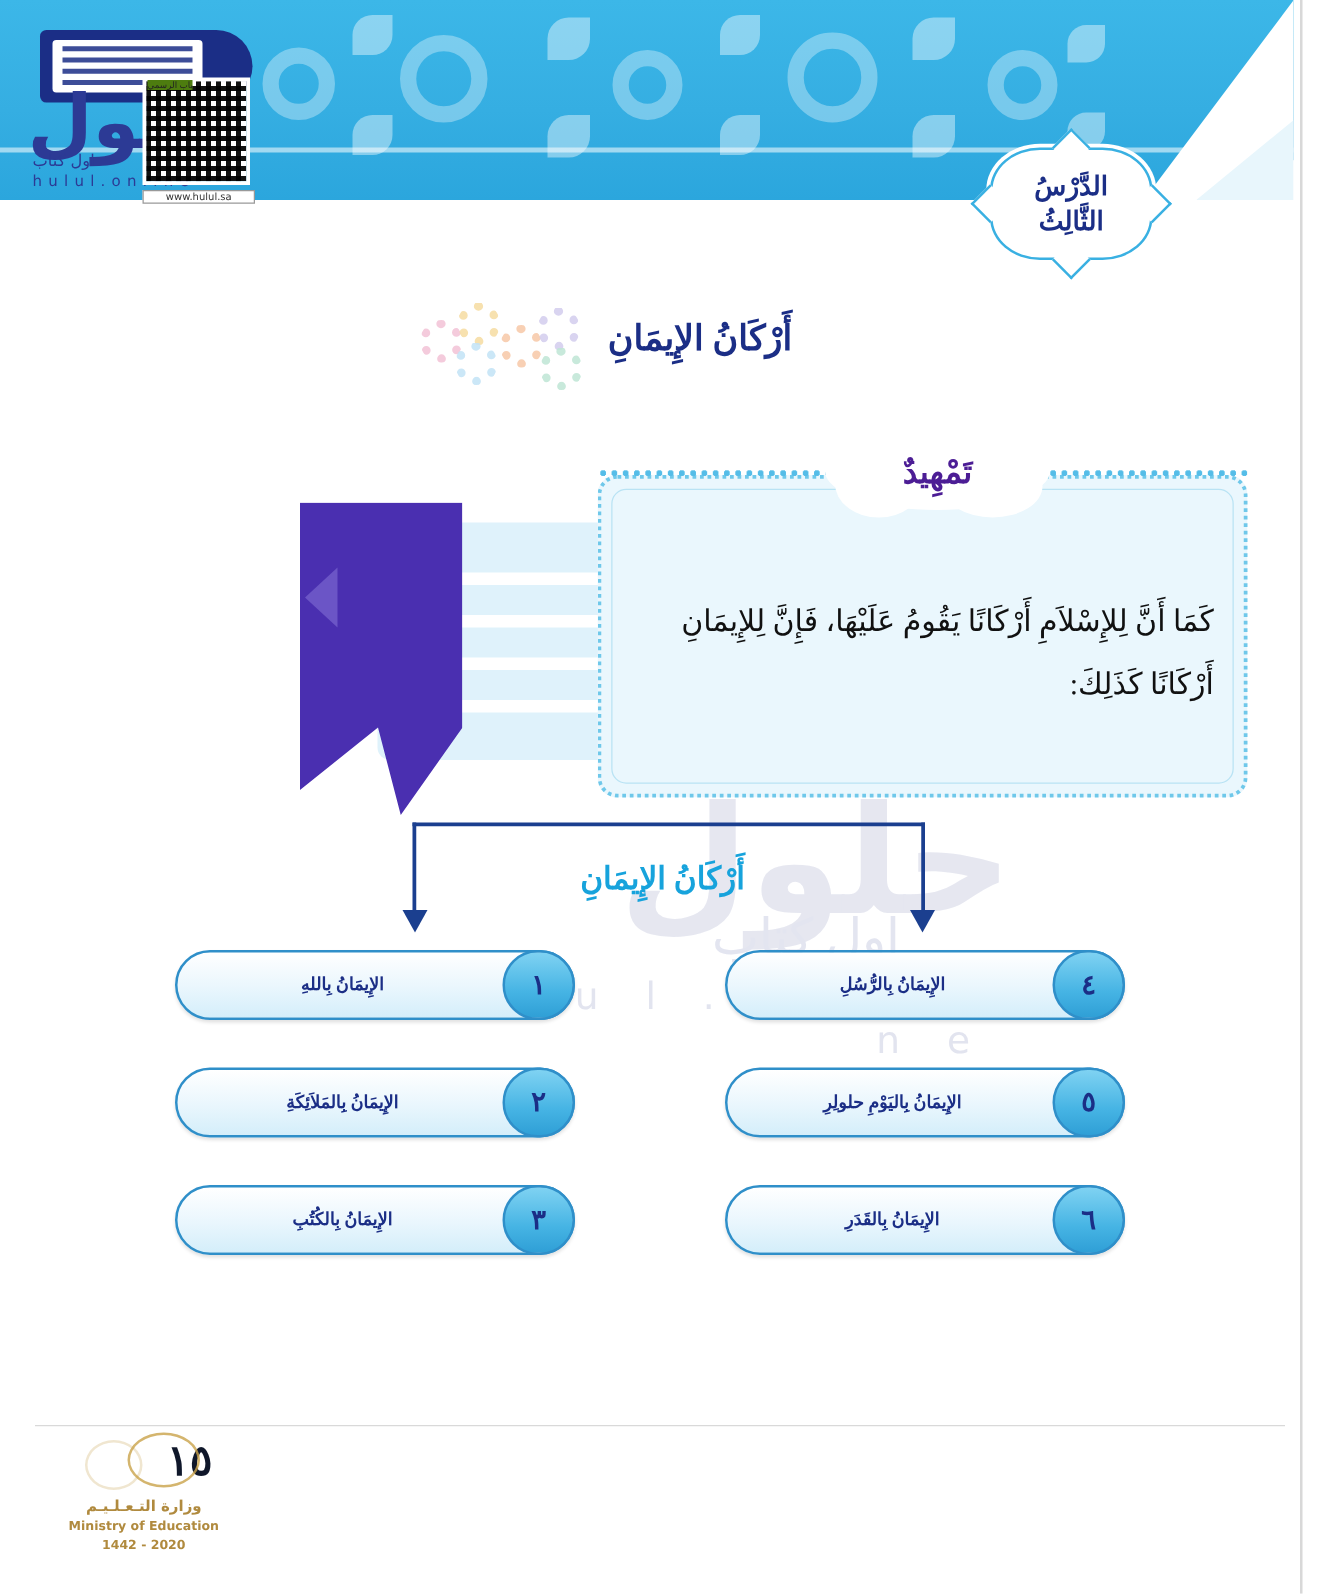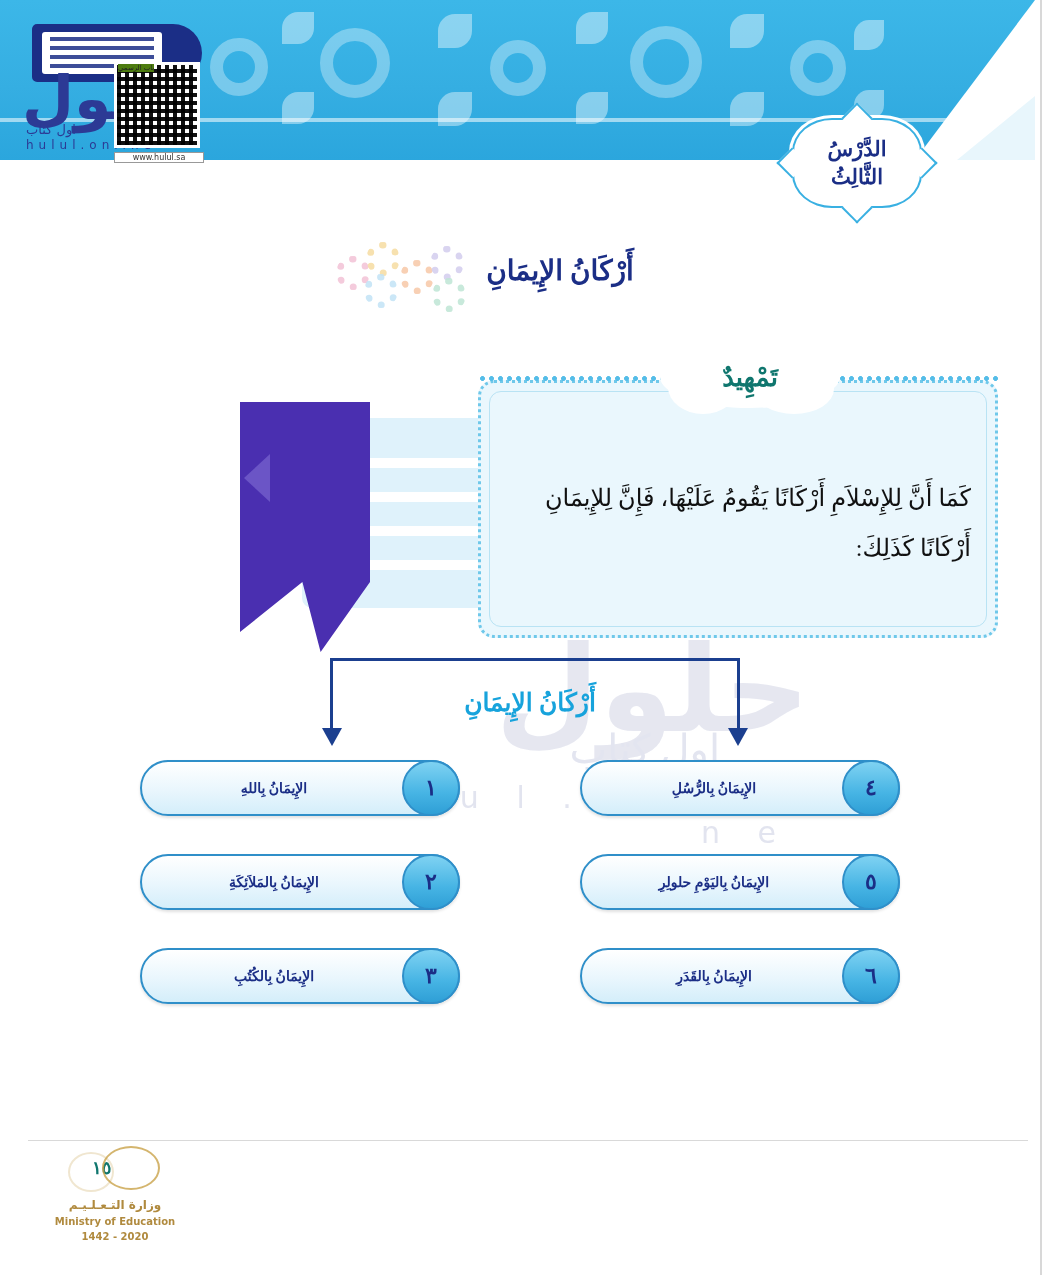--- a/index.html
+++ b/index.html
@@ -245,21 +245,21 @@
     background: #ffffff;
     border-radius: 50%;
   }
   .tamheed-cloud:before { width: 70px; height: 54px; left: 8px; top: 14px; }
   .tamheed-cloud:after  { width: 80px; height: 50px; right: 6px; top: 18px; }
   .tamheed-text {
     position: absolute;
     inset: 0;
     display: flex; align-items: center; justify-content: center;
     font-size: 26px; font-weight: bold;
-    color: #0f766e;
+    color: #4c1d95;
     z-index: 5;
   }
   .tamheed-dots {
     position: absolute;
     top: 374px; left: 478px;
     width: 520px; height: 10px;
     background: radial-gradient(circle, #55bde8 0 2.2px, transparent 2.4px);
     background-size: 9px 9px;
     z-index: 3;
   }
@@ -452,23 +452,23 @@
   .footer-rule {
     position: absolute;
     left: 28px; top: 1140px;
     width: 1000px; height: 1px;
     background: #d9d9d9;
   }
   .page-num {
     position: absolute;
     left: 92px; top: 1142px;
     width: 78px; height: 52px;
-    display: flex; align-items: center; justify-content: flex-end;
-    font-size: 18px;
-    color: #0f766e;
+    display: flex; align-items: center; justify-content: flex-start;
+    font-size: 34px;
+    color: #0f172a;
     font-weight: bold;
   }
   .page-num .oval {
     position: absolute;
     inset: 4px 10px;
     border: 2px solid #c9a24a;
     border-radius: 50%;
     opacity: .8;
   }
   .moe {

